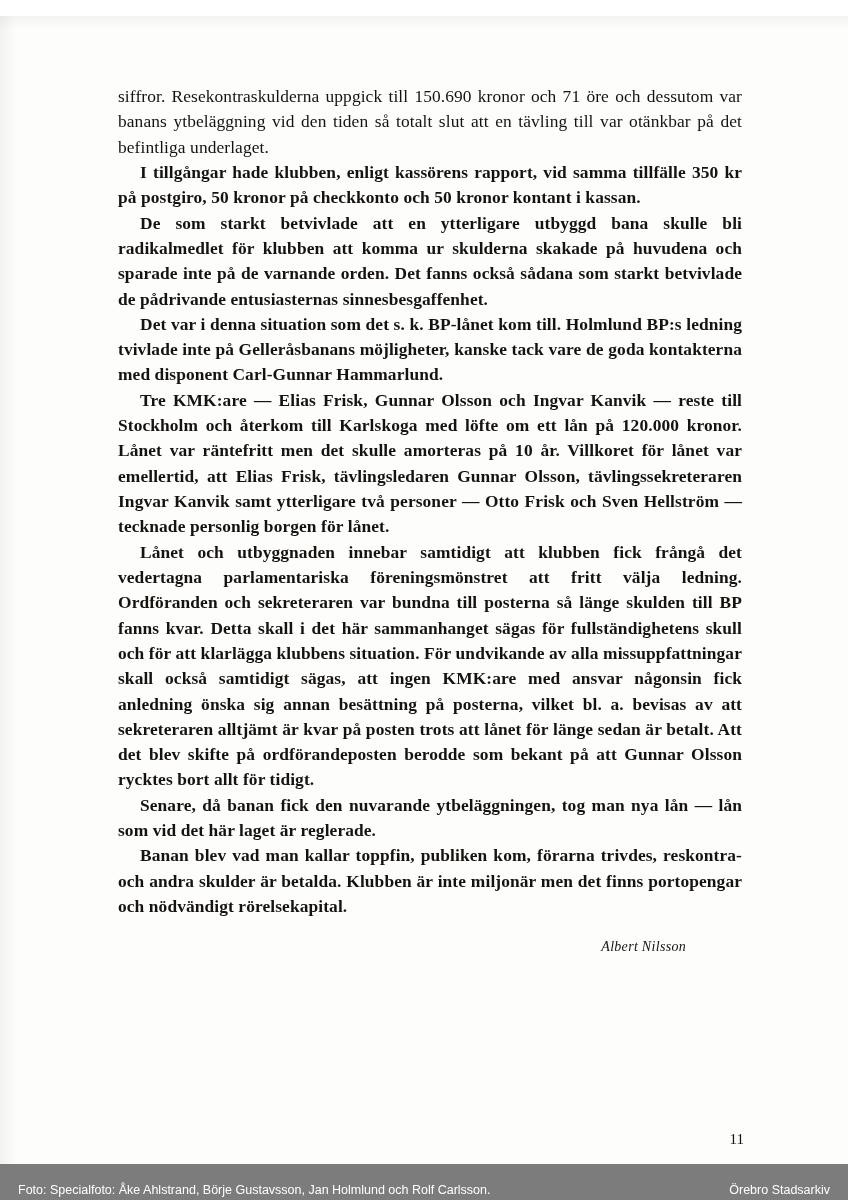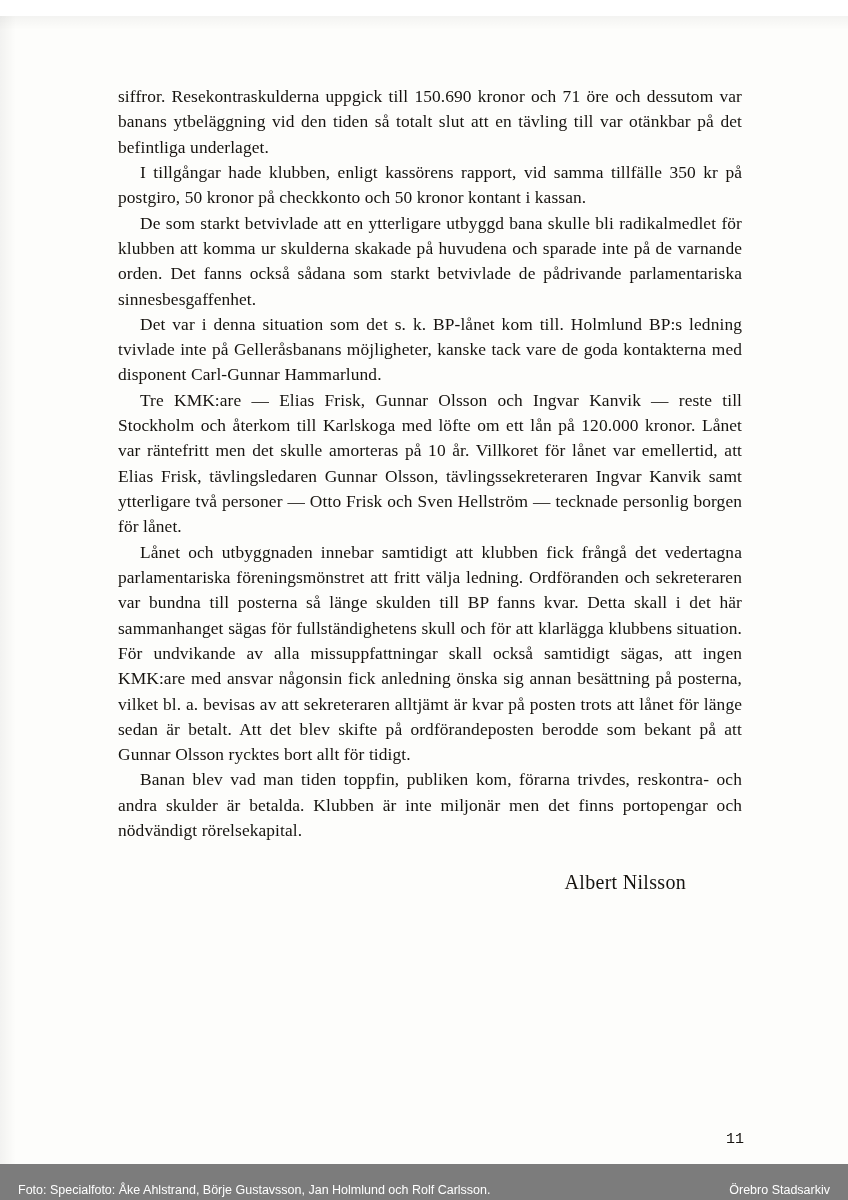--- a/index.html
+++ b/index.html
@@ -47,46 +47,48 @@
     line-height: 1.455;
     text-align: justify;
     text-justify: inter-word;
     color: #16130f;
     font-family: "Liberation Serif", serif;
     letter-spacing: 0.1px;
   }
 
   p.para + p.para {
     margin-top: 0px;
+    font-weight: bold;
   }
 
   p.indent {
     text-indent: 22px;
   }
 
   p.gap {
     margin-top: 10px;
   }
 
   .signature {
-    margin-top: 28px;
+    margin-top: 20px;
     text-align: right;
-    font-size: 20px;
+    font-style: italic;
+    font-size: 14px;
     color: #16130f;
     padding-right: 56px;
     letter-spacing: 0.3px;
   }
 
   .page-number {
     position: absolute;
     right: 104px;
     top: 1115px;
     font-size: 15px;
     color: #16130f;
-    font-family: Liberation Mono, monospace;
+    font-family: Liberation Serif, serif;
     text-align: right;
   }
 
   .footer-bar {
     position: absolute;
     left: 0;
     bottom: 0;
     width: 848px;
     height: 52px;
     background: #7c7c7c;
@@ -129,25 +131,26 @@
 
 <div class="page">
 
   <div class="scan-area">
     <div class="edge-shade-left"></div>
     <div class="edge-shade-top"></div>
 
     <div class="text-column">
       <p class="para">siffror. Resekontraskulderna uppgick till 150.690 kronor och 71 öre och dessutom var banans ytbeläggning vid den tiden så totalt slut att en tävling till var otänkbar på det befintliga underlaget.</p>
       <p class="para indent">I tillgångar hade klubben, enligt kassörens rapport, vid samma tillfälle 350 kr på postgiro, 50 kronor på checkkonto och 50 kronor kontant i kassan.</p>
-      <p class="para indent gap">De som starkt betvivlade att en ytterligare utbyggd bana skulle bli radikalmedlet för klubben att komma ur skulderna skakade på huvudena och sparade inte på de varnande orden. Det fanns också sådana som starkt betvivlade de pådrivande parlamentariska sinnesbesgaffenhet.</p>
+      <p class="para indent gap">De som starkt betvivlade att en ytterligare utbyggd bana skulle bli radikalmedlet för klubben att komma ur skulderna skakade på huvudena och sparade inte på de varnande orden. Det fanns också sådana som starkt betvivlade de pådrivande entusiasternas sinnesbesgaffenhet.</p>
       <p class="para indent gap">Det var i denna situation som det s. k. BP-lånet kom till. Holmlund BP:s ledning tvivlade inte på Gelleråsbanans möjligheter, kanske tack vare de goda kontakterna med disponent Carl-Gunnar Hammarlund.</p>
       <p class="para indent gap">Tre KMK:are — Elias Frisk, Gunnar Olsson och Ingvar Kanvik — reste till Stockholm och återkom till Karlskoga med löfte om ett lån på 120.000 kronor. Lånet var räntefritt men det skulle amorteras på 10 år. Villkoret för lånet var emellertid, att Elias Frisk, tävlingsledaren Gunnar Olsson, tävlingssekreteraren Ingvar Kanvik samt ytterligare två personer — Otto Frisk och Sven Hellström — tecknade personlig borgen för lånet.</p>
       <p class="para indent gap">Lånet och utbyggnaden innebar samtidigt att klubben fick frångå det vedertagna parlamentariska föreningsmönstret att fritt välja ledning. Ordföranden och sekreteraren var bundna till posterna så länge skulden till BP fanns kvar. Detta skall i det här sammanhanget sägas för fullständighetens skull och för att klarlägga klubbens situation. För undvikande av alla missuppfattningar skall också samtidigt sägas, att ingen KMK:are med ansvar någonsin fick anledning önska sig annan besättning på posterna, vilket bl. a. bevisas av att sekreteraren alltjämt är kvar på posten trots att lånet för länge sedan är betalt. Att det blev skifte på ordförandeposten berodde som bekant på att Gunnar Olsson rycktes bort allt för tidigt.</p>
-      <p class="para indent gap">Banan blev vad man tiden toppfin, publiken kom, förarna trivdes, reskontra- och andra skulder är betalda. Klubben är inte miljonär men det finns portopengar och nödvändigt rörelsekapital.</p>
+      <p class="para indent gap">Senare, då banan fick den nuvarande ytbeläggningen, tog man nya lån — lån som vid det här laget är reglerade.</p>
+      <p class="para indent gap">Banan blev vad man kallar toppfin, publiken kom, förarna trivdes, reskontra- och andra skulder är betalda. Klubben är inte miljonär men det finns portopengar och nödvändigt rörelsekapital.</p>
 
       <div class="signature">Albert Nilsson</div>
     </div>
 
     <div class="page-number">11</div>
   </div>
 
   <div class="footer-bar">
     <span class="footer-left">Foto: Specialfoto: Åke Ahlstrand, Börje Gustavsson, Jan Holmlund och Rolf Carlsson.</span>
     <span class="footer-right">Örebro Stadsarkiv</span>

